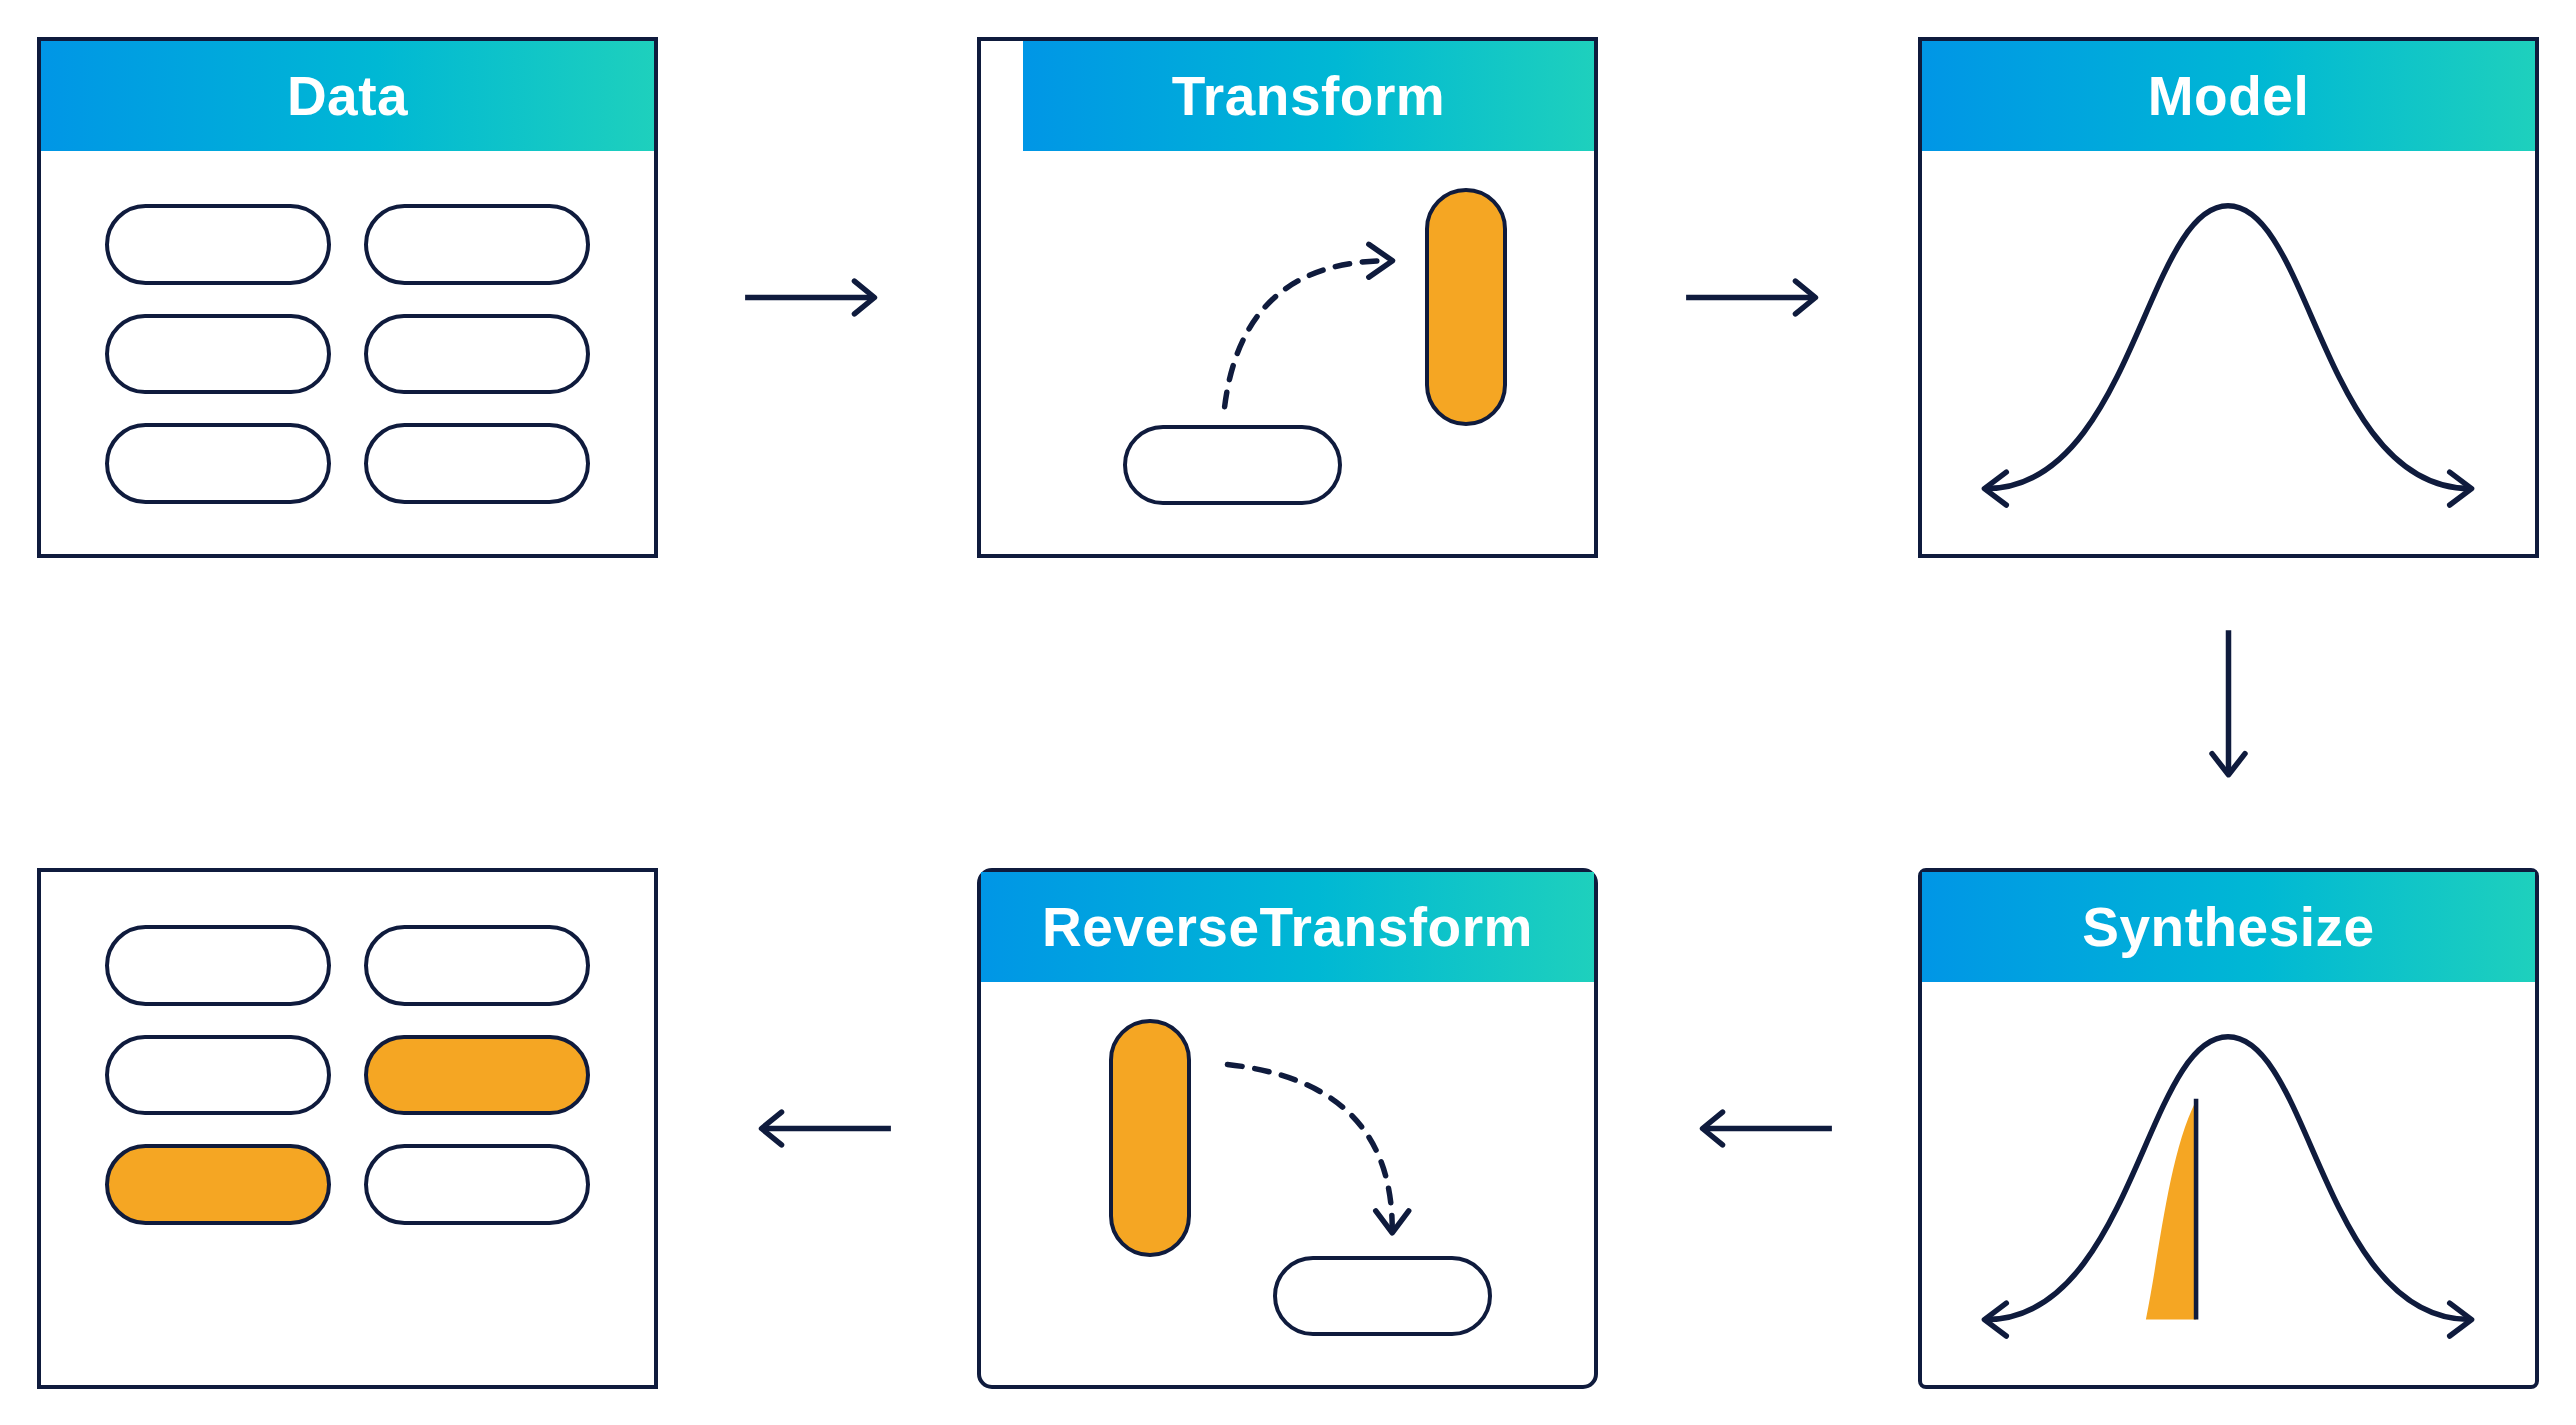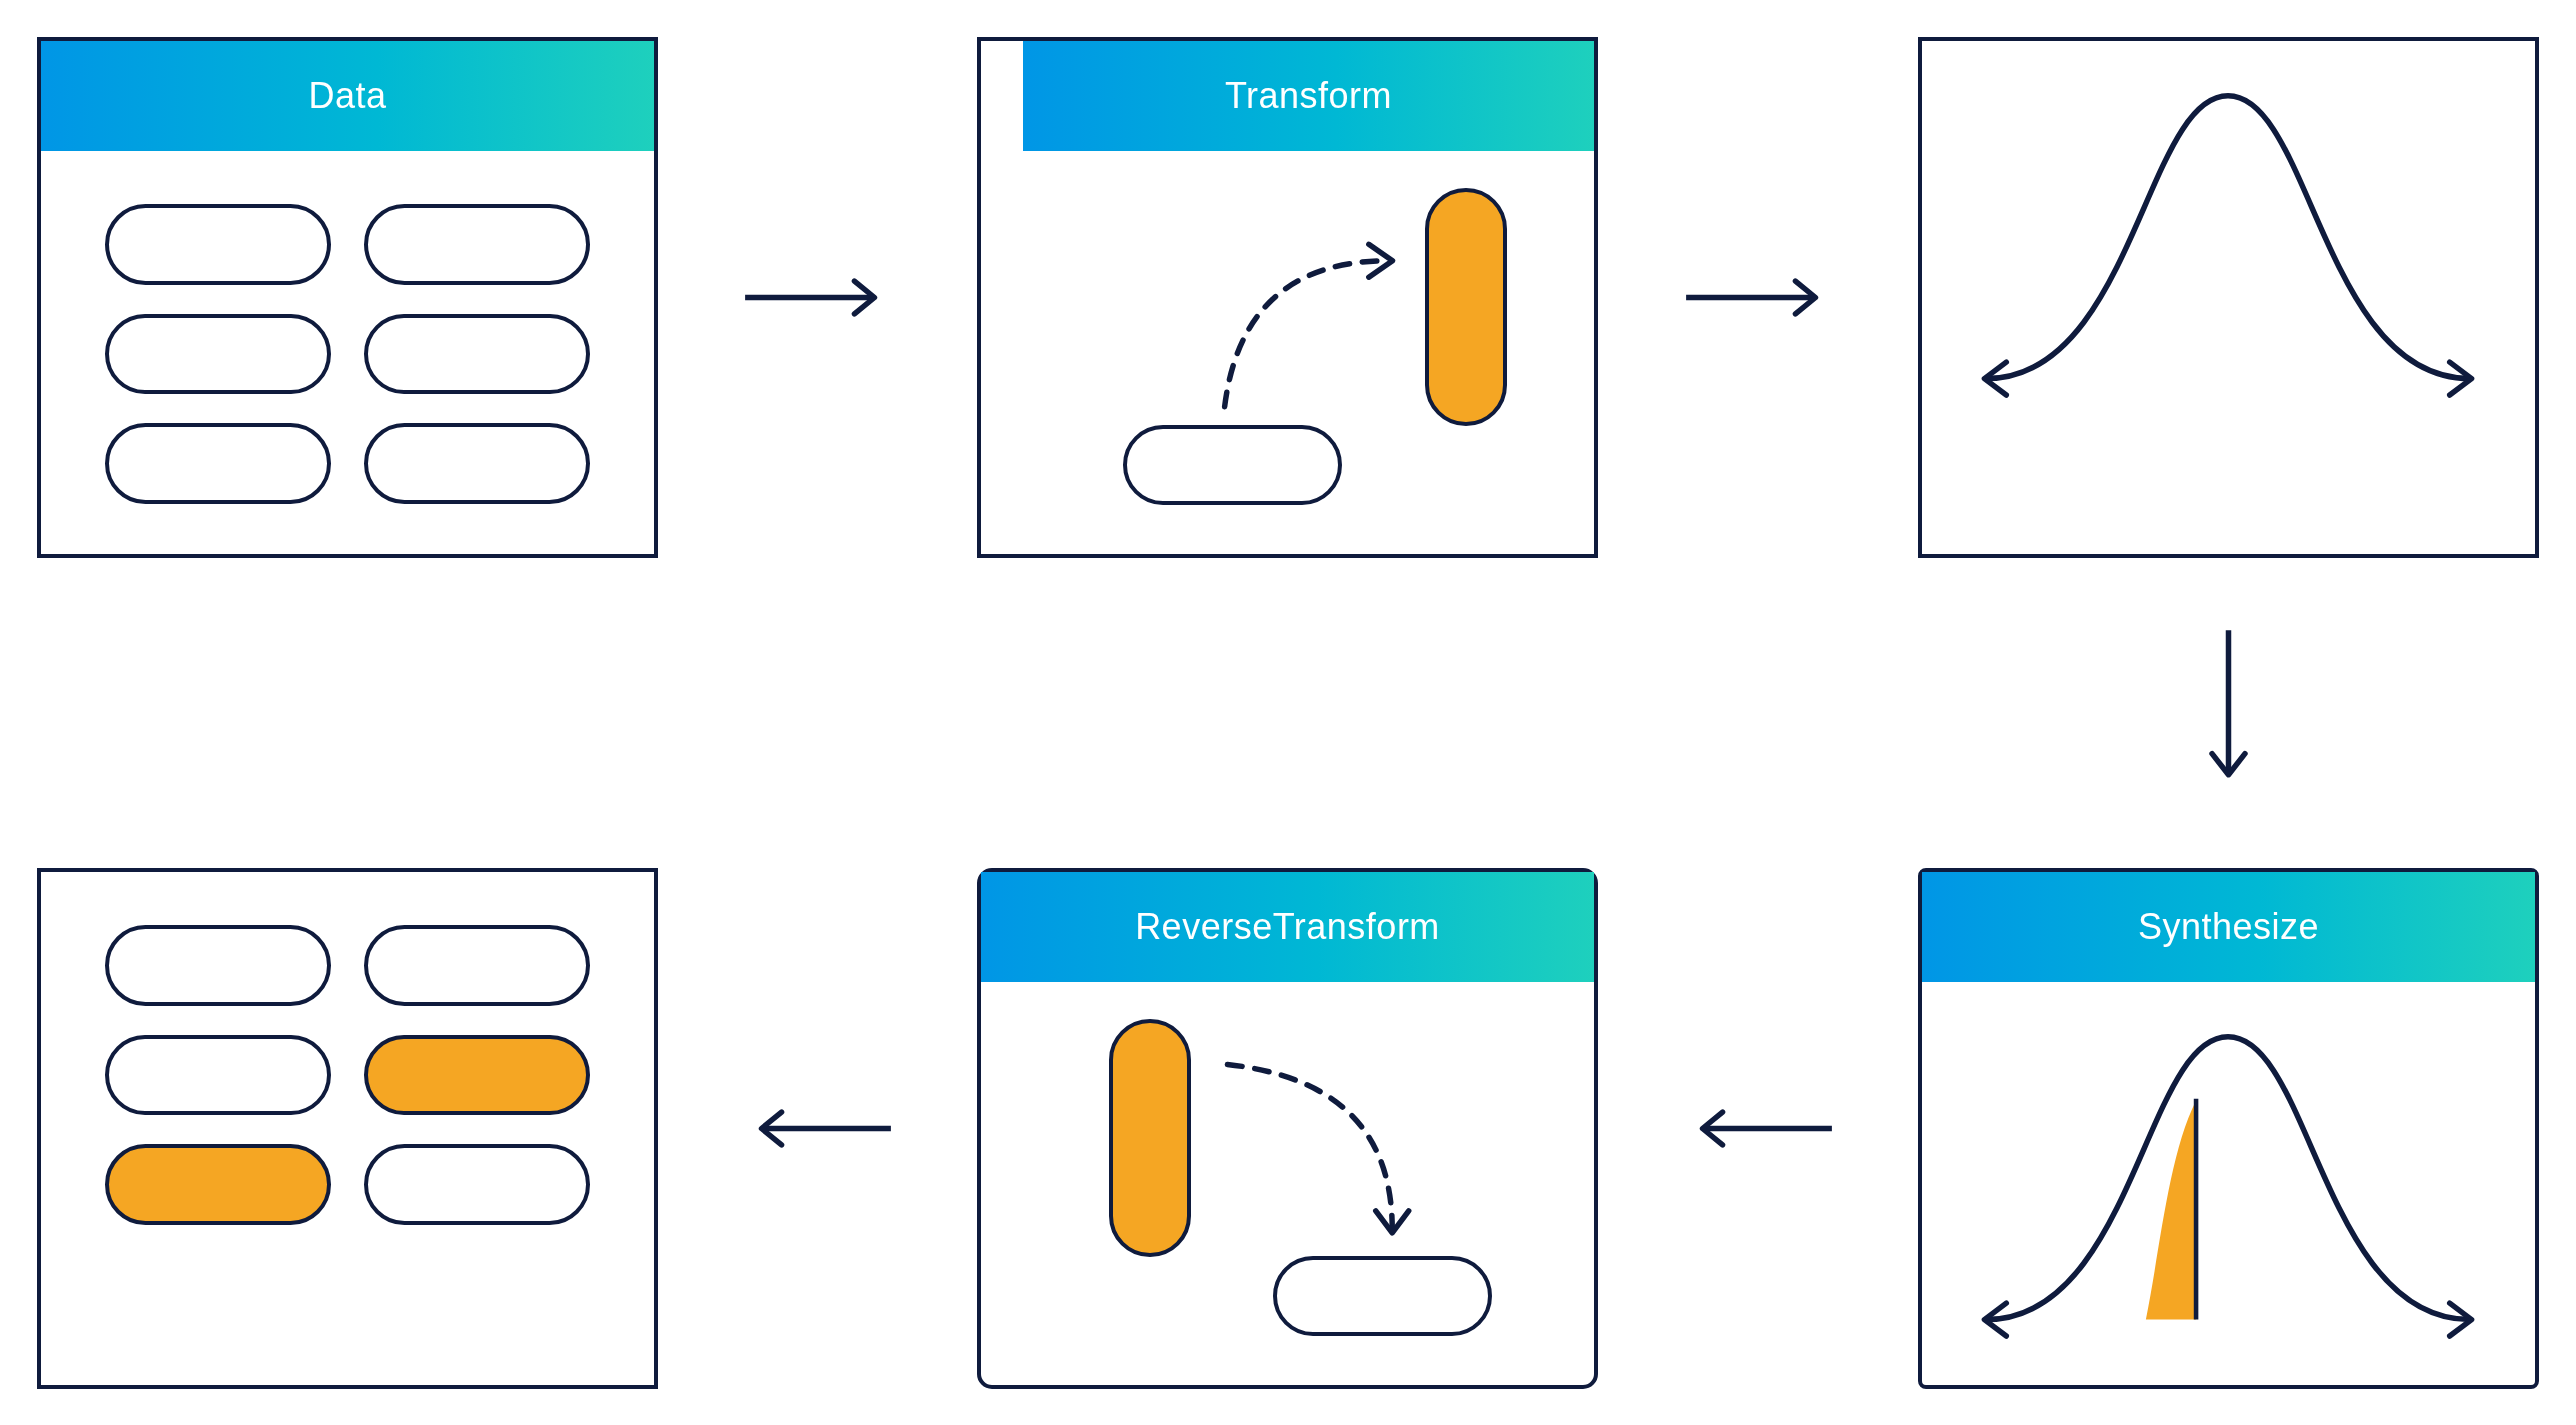--- a/index.html
+++ b/index.html
@@ -19,22 +19,22 @@
   }
   .card-header {
     height: 110px;
     background: linear-gradient(90deg, #0096e6 0%, #00b8d4 55%, #1ed0bd 100%);
     display: flex;
     align-items: center;
     justify-content: center;
   }
   .card-title {
     color: #ffffff;
-    font-size: 36px;
-    font-weight: 400;
+    font-size: 55px;
+    font-weight: 700;
     letter-spacing: 0.5px;
   }
   .card-body {
     height: 406px;
     position: relative;
   }
   .arrow {
     position: absolute;
     display: flex;
     align-items: center;
@@ -102,20 +102,23 @@
 </div>
 
 <div class="arrow" style="left:1599px; top:37px; width:320px; height:521px;">
   <svg width="164" height="55" viewBox="0 0 180 60">
     <line x1="10" y1="30" x2="150" y2="30" stroke="#0f1b3d" stroke-width="6"></line>
     <polyline points="130,12 152,30 130,48" fill="none" stroke="#0f1b3d" stroke-width="6" stroke-linecap="round" stroke-linejoin="round"></polyline>
   </svg>
 </div>
 
 <div class="card" style="left:1918px; top:37px;">
+  <div class="card-header">
+    <div class="card-title">Model</div>
+  </div>
   <div class="card-body">
     <svg width="612" height="406" viewBox="0 0 670 445">
       <path d="M 70 370 C 230 370, 245 60, 335 60 C 425 60, 440 370, 600 370" fill="none" stroke="#0f1b3d" stroke-width="6" stroke-linecap="round"></path>
 
       <polyline points="92,352 68,370 92,388" fill="none" stroke="#0f1b3d" stroke-width="6" stroke-linecap="round" stroke-linejoin="round"></polyline>
 
       <polyline points="578,352 602,370 578,388" fill="none" stroke="#0f1b3d" stroke-width="6" stroke-linecap="round" stroke-linejoin="round"></polyline>
     </svg>
   </div>
 </div>

